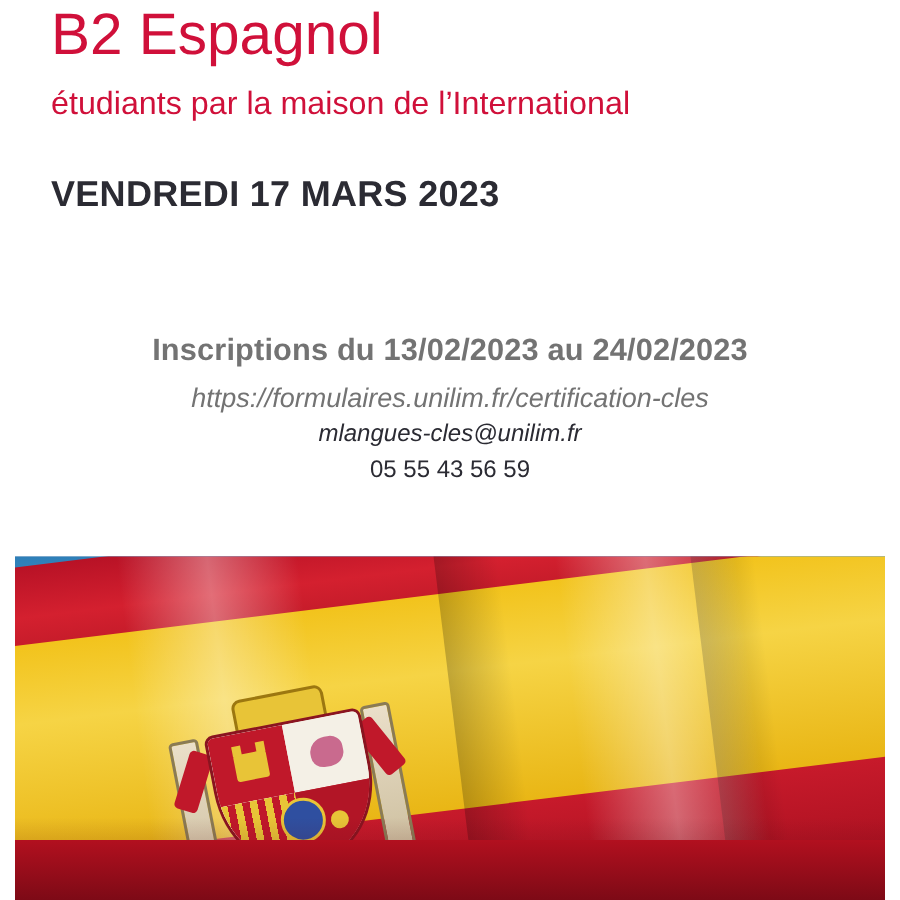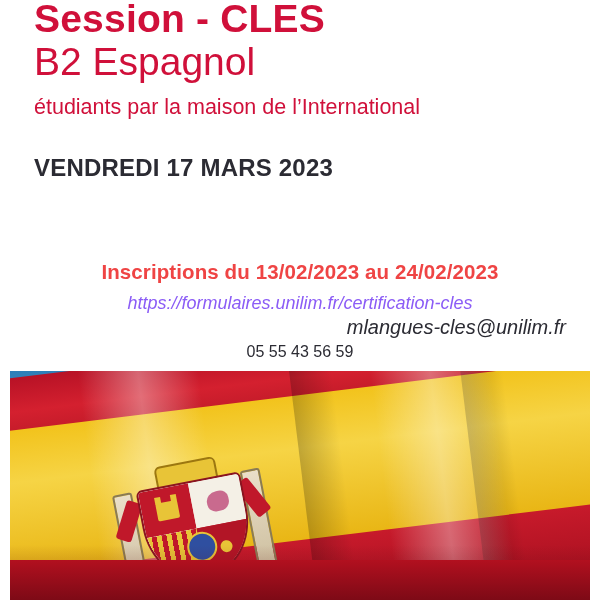--- a/index.html
+++ b/index.html
@@ -64,44 +64,43 @@
     font-size: 19.5px;
     line-height: 25px;
     margin: 0;
     padding-top: 22px;
   }
   .center-block {
     text-align: center;
     padding: 0 34px;
   }
   .inscriptions {
-    color: #ef4444;
+    color: #737373;
     font-size: 20.5px;
     font-weight: bold;
     line-height: 26px;
     margin: 0;
     padding-top: 30px;
     letter-spacing: 0.1px;
   }
   .link {
-    color: #8b5cf6;
+    color: #737373;
     font-size: 18px;
     font-style: italic;
     line-height: 24px;
     margin: 0;
     padding-top: 6px;
   }
   .email {
     color: #2b2b33;
-    font-size: 20px;
+    font-size: 16px;
     font-style: italic;
     line-height: 23px;
     margin: 0;
     padding-top: 1px;
-    text-align: right;
   }
   .phone {
     color: #2b2b33;
     font-size: 16px;
     line-height: 22px;
     margin: 0;
     padding-top: 2px;
   }
   .photo {
     position: absolute;
@@ -316,21 +315,20 @@
     height: 40px;
     background: linear-gradient(180deg, #b2101f 0%, #7d0a16 100%);
   }
 </style>
 </head>
 <body>
 
 <div class="poster">
 
   <div class="header-block">
-    <h1 class="title-line1">Session - CLES</h1>
     <h1 class="title-line2">B2 Espagnol</h1>
     <p class="subtitle">étudiants par la maison de l’International</p>
     <p class="date-line">VENDREDI 17 MARS 2023</p>
     <p class="desc">
       <br>
     </p>
   </div>
 
   <div class="center-block">
     <p class="inscriptions">Inscriptions du 13/02/2023 au 24/02/2023</p>

